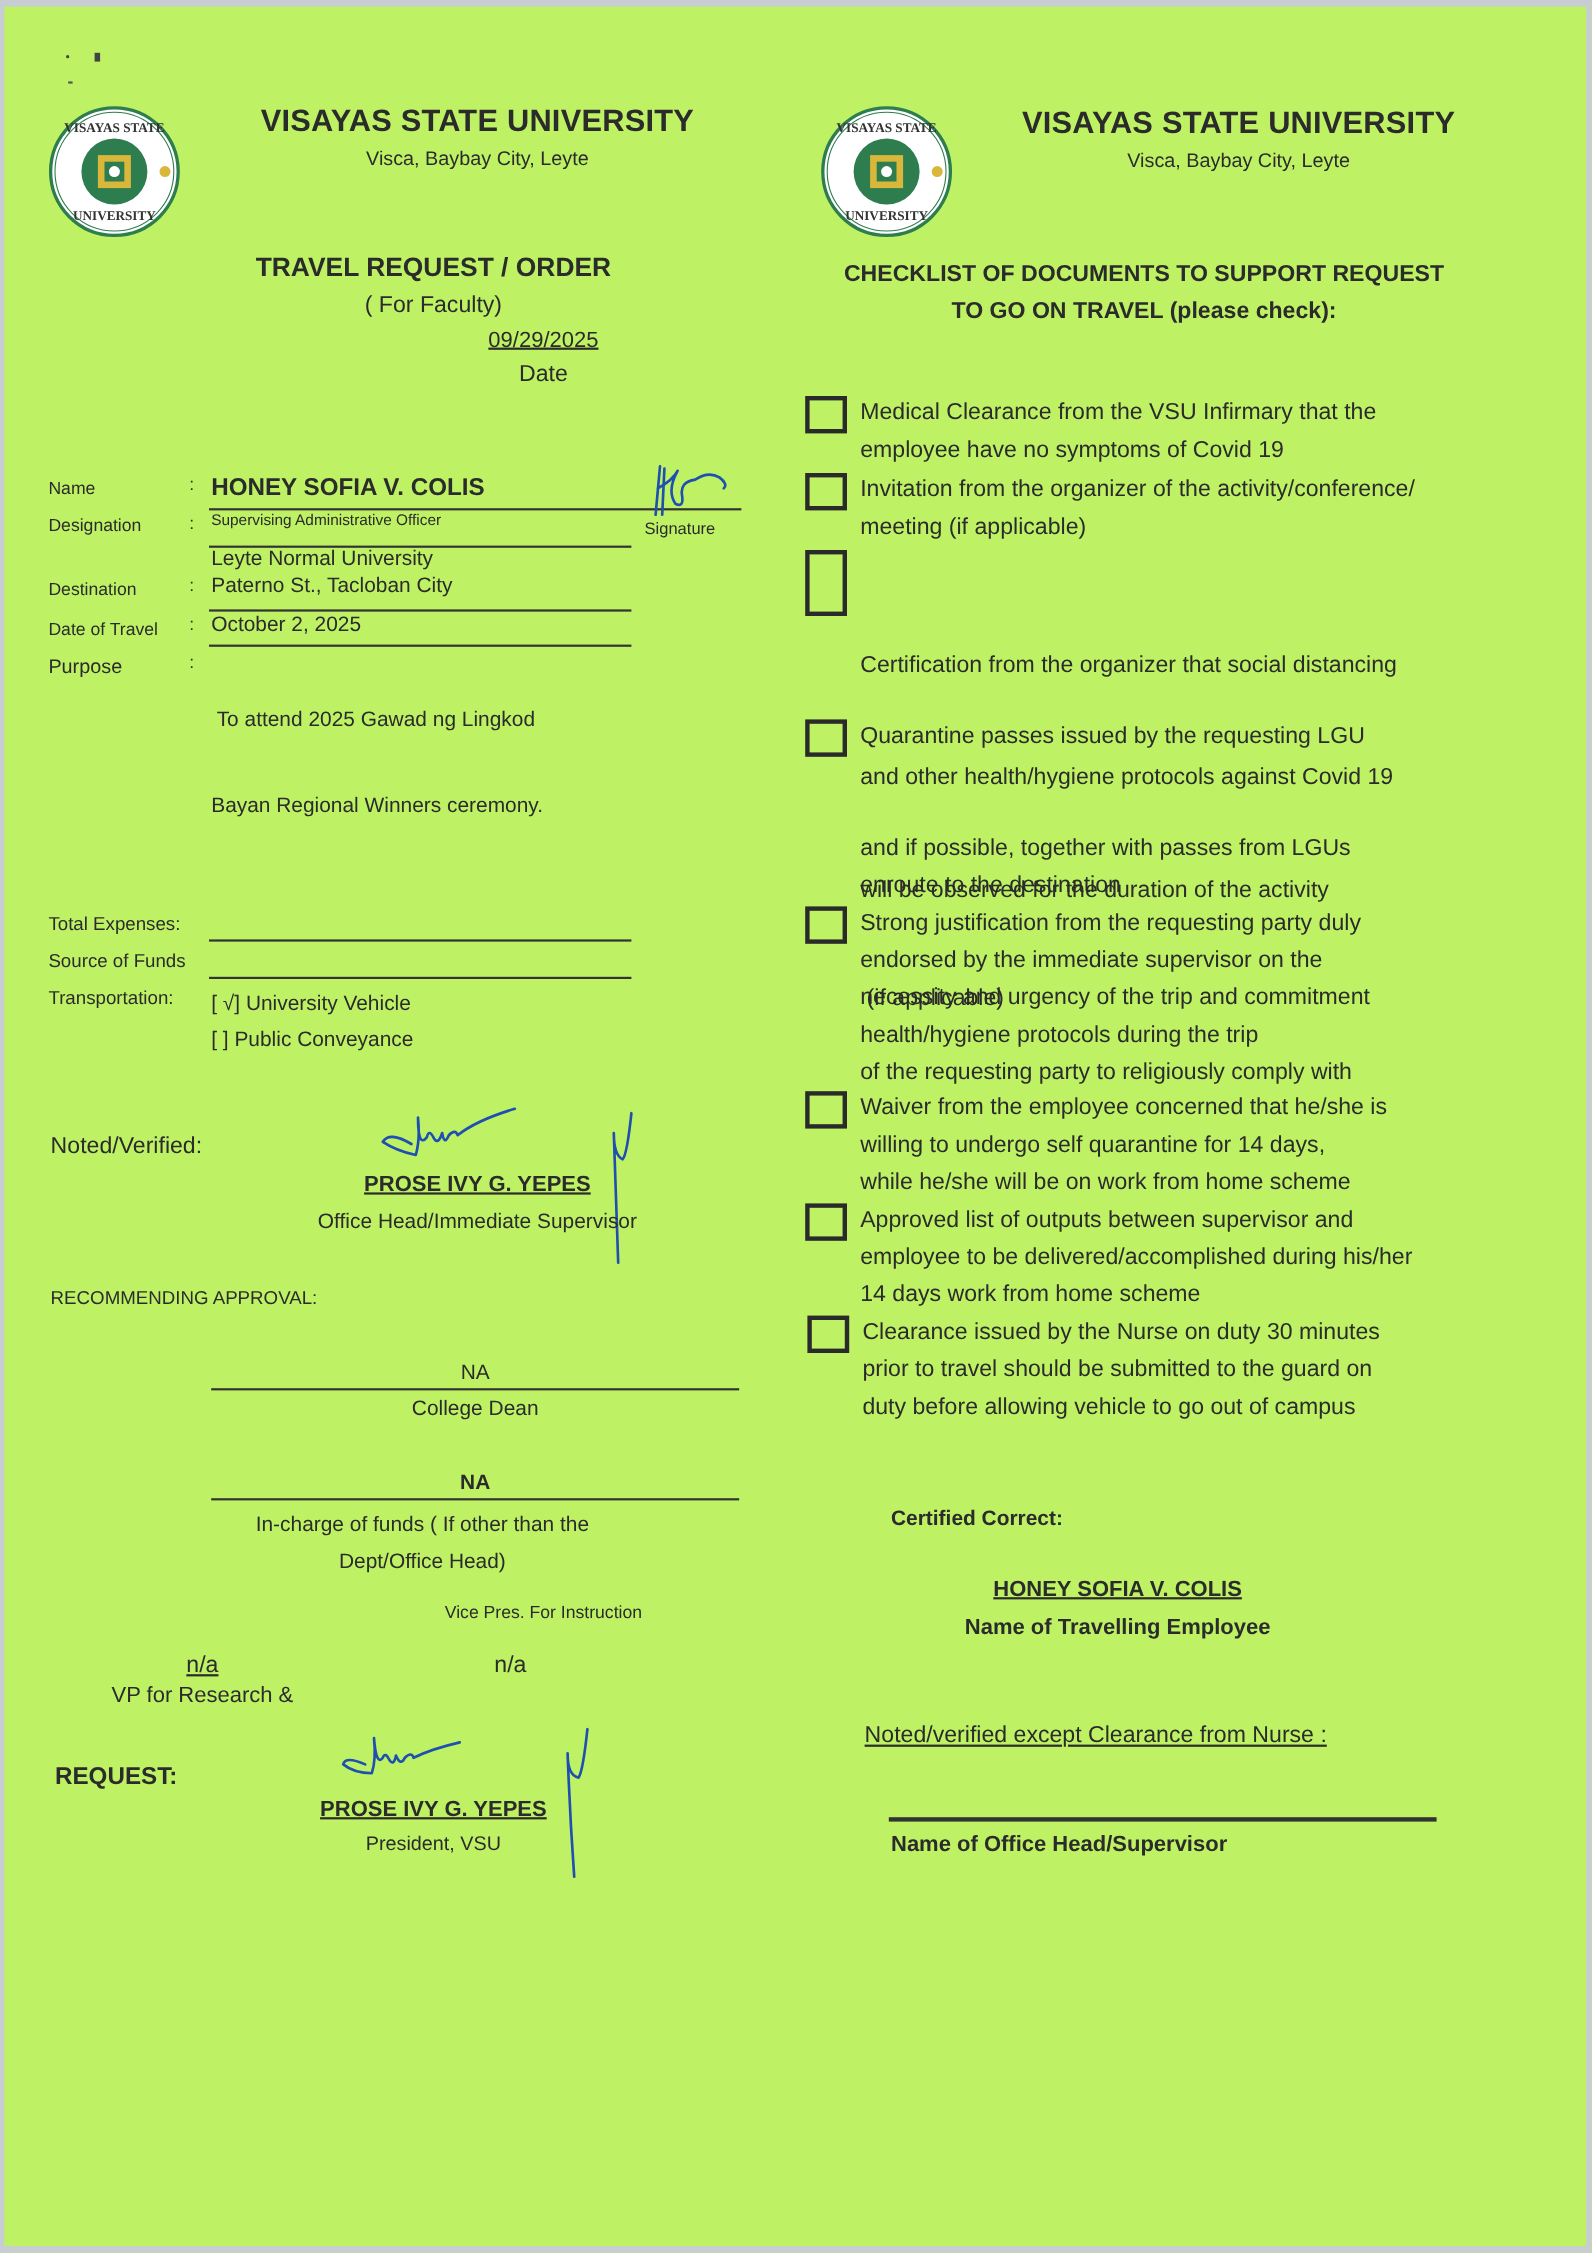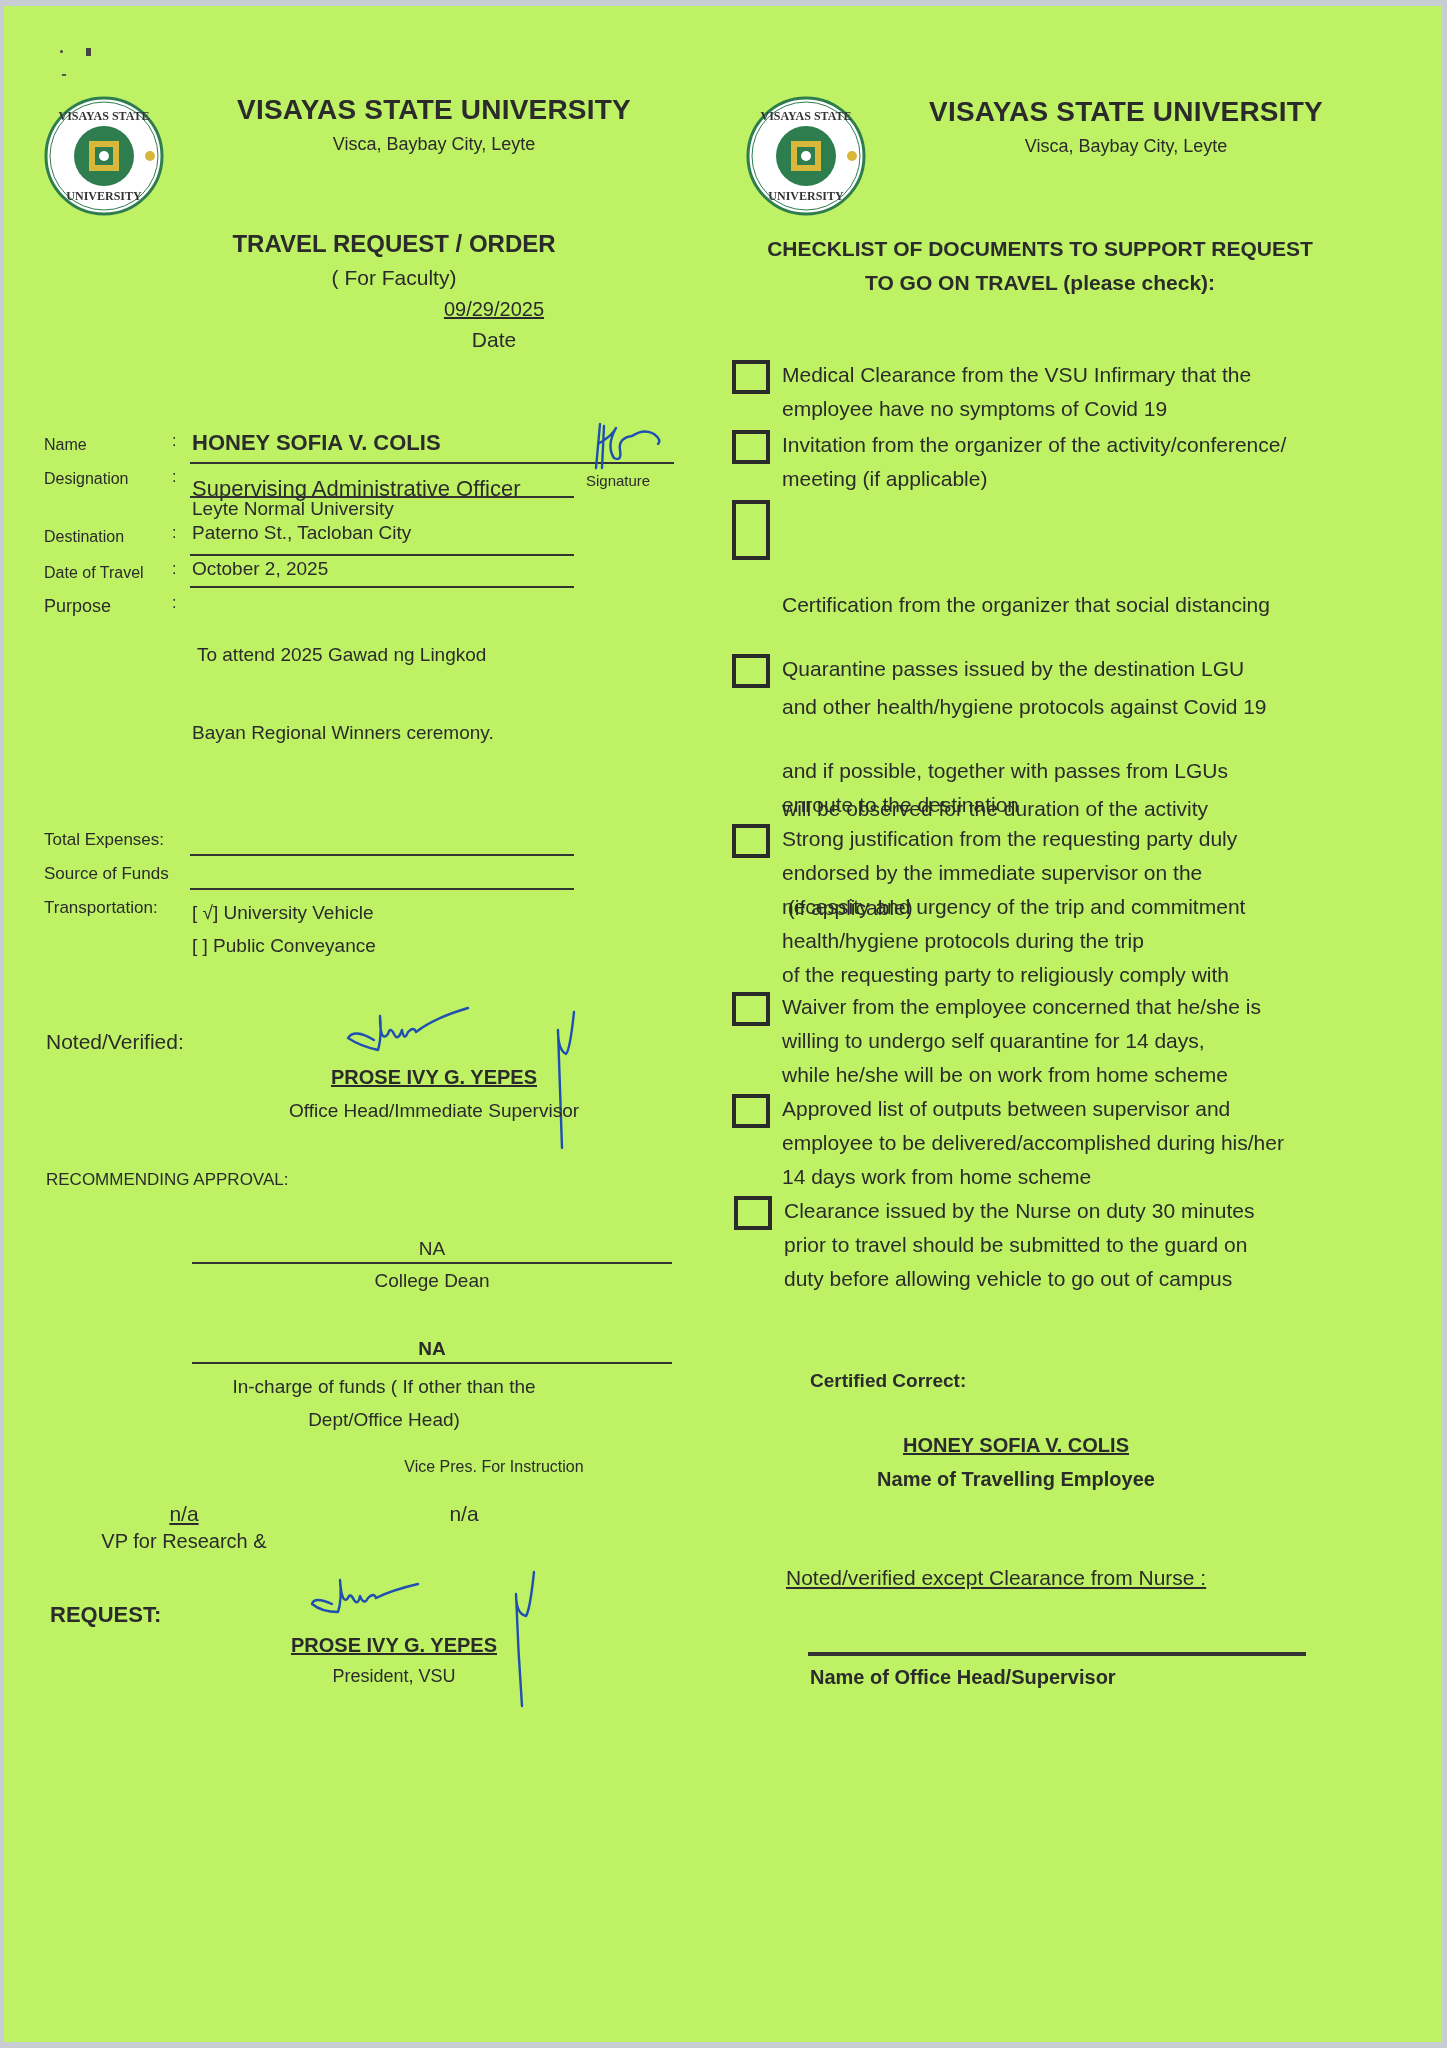--- a/index.html
+++ b/index.html
@@ -60,21 +60,21 @@
   <div class="abs lbl" style="left:168px;top:426px;">:</div>
   <div class="abs b" style="left:188px;top:424px;font-size:22px;">HONEY SOFIA V. COLIS</div>
   <div class="rule" style="left:186px;top:456px;width:484px;"></div>
   <svg class="sig" style="left:588px;top:410px;" width="90" height="56" viewBox="0 0 90 56">
     <path d="M8 8 L4 52 M12 10 L10 52 M6 28 Q20 20 24 12 Q14 30 22 42 Q30 46 28 34 Q26 22 40 20 Q52 12 62 18 Q70 24 66 28"></path>
   </svg>
   <div class="abs lbl" style="left:582px;top:466px;font-size:15px;">Signature</div>
 
   <div class="abs lbl" style="left:40px;top:464px;">Designation</div>
   <div class="abs lbl" style="left:168px;top:462px;">:</div>
-  <div class="abs" style="left:188px;top:458px;font-size:22px;margin-top:12px;">Supervising Administrative Officer</div>
+  <div class="abs" style="left:188px;top:458px;font-size:14px;">Supervising Administrative Officer</div>
   <div class="rule" style="left:186px;top:490px;width:384px;"></div>
 
   <div class="abs val" style="left:188px;top:492px;font-size:19px;">Leyte Normal University</div>
   <div class="abs lbl" style="left:40px;top:522px;">Destination</div>
   <div class="abs lbl" style="left:168px;top:518px;">:</div>
   <div class="abs val" style="left:188px;top:516px;font-size:19px;">Paterno St., Tacloban City</div>
   <div class="rule" style="left:186px;top:548px;width:384px;"></div>
 
   <div class="abs lbl" style="left:40px;top:558px;">Date of Travel</div>
   <div class="abs lbl" style="left:168px;top:554px;">:</div>
@@ -172,21 +172,21 @@
 
   <div class="chk" style="left:728px;top:494px;height:60px;"></div>
   <div class="abs ctext" style="left:778px;top:514px;white-space:pre;">
     <div>Certification from the organizer that social distancing</div>
     <div>and other health/hygiene protocols against Covid 19</div>
     <div>will be observed for the duration of the activity</div>
     <div style="line-height:28px;"> (if applicable)</div>
   </div>
 
   <div class="chk" style="left:728px;top:648px;"></div>
-  <div class="abs ctext" style="left:778px;top:646px;">Quarantine passes issued by the destination LGU</div>
+  <div class="abs ctext" style="left:778px;top:646px;">Quarantine passes issued by the requesting LGU</div>
   <div class="abs ctext" style="left:778px;top:748px;">
     <div>and if possible, together with passes from LGUs</div>
     <div>enroute to the destination</div>
   </div>
 
   <div class="chk" style="left:728px;top:818px;"></div>
   <div class="abs ctext" style="left:778px;top:816px;">
     <div>Strong justification from the requesting party duly</div>
     <div>endorsed by the immediate supervisor on the</div>
     <div>necessity and urgency of the trip and commitment</div>

